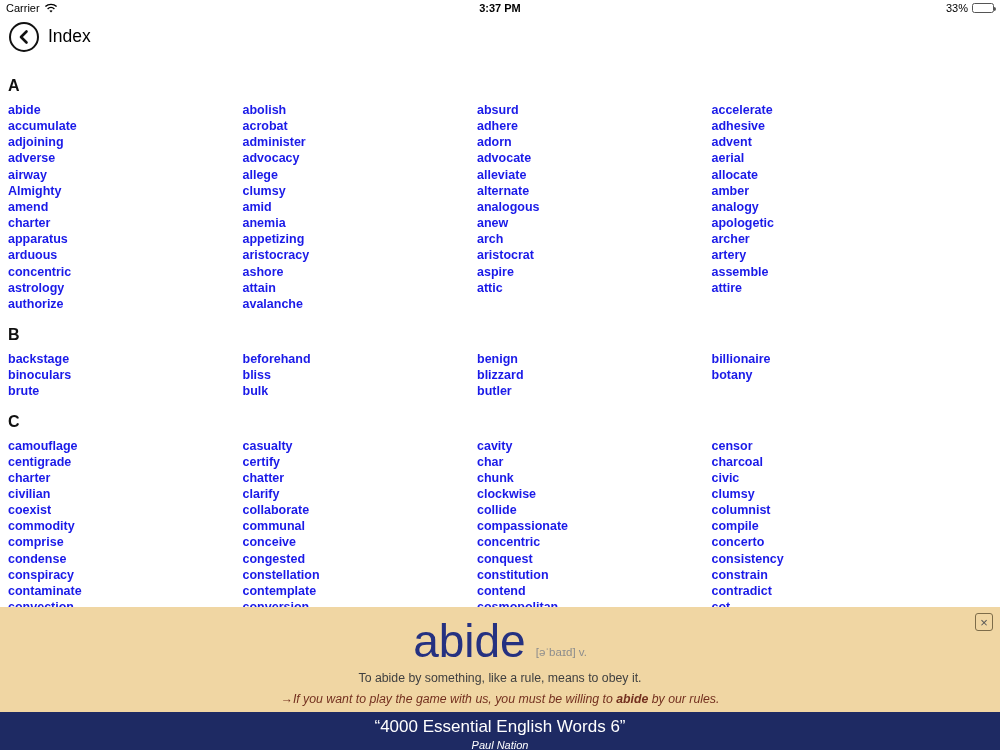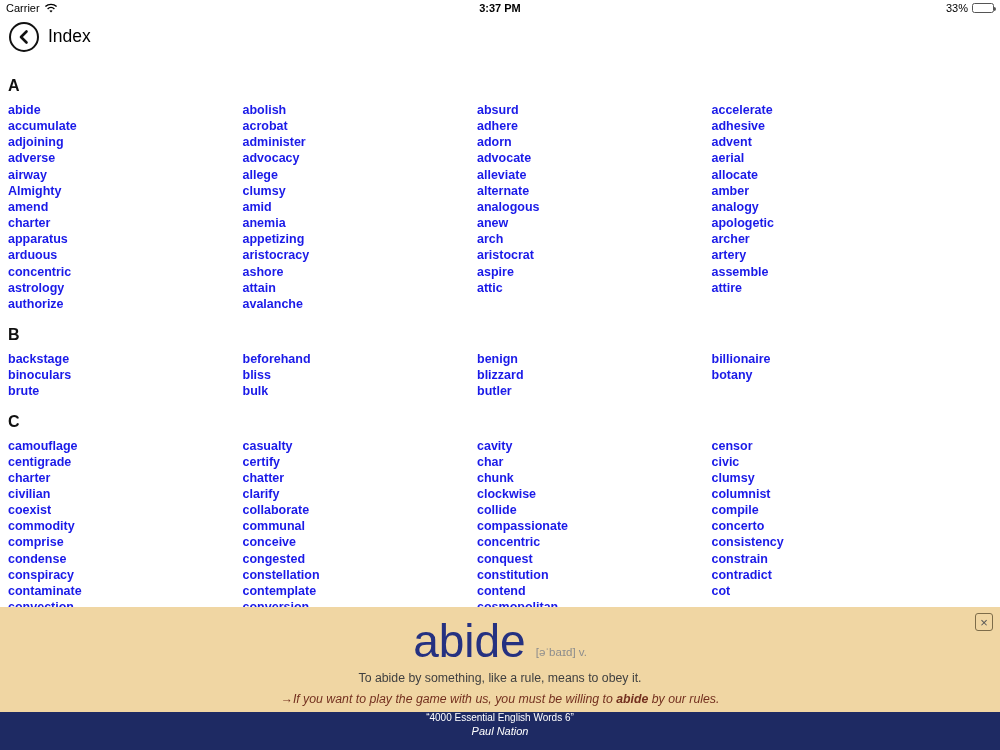--- a/index.html
+++ b/index.html
@@ -52,21 +52,21 @@
   .popup-word { font-size:46px; line-height:52px; color:var(--word-navy,#253181); }
   .popup-pron { font-size:11.5px; color:#8d8d8d; padding-bottom:9px; }
   .popup-def { margin-top:4px; font-size:12.3px; color:#404040; }
   .popup-ex  { margin-top:7px; font-size:12.3px; font-style:italic; color:#73301f; }
   .popup-ex .arrow { font-style:normal; }
   .popup-ex b { font-weight:700; }
 
   
   .footer { position:absolute; left:0; top:712px; width:1000px; height:38px;
             background:var(--footer-bg,#1e2a63); text-align:center; color:#fff; }
-  .footer-title { font-size:10px; }
+  .footer-title { margin-top:5px; font-size:17px; }
   .footer-author { margin-top:2px; font-size:11px; font-style:italic; }
 
   .icon-svg { display:block; }
 </style>
 </head>
 <body>
 
 <div class="screen">
 
   <div class="statusbar">
@@ -226,20 +226,21 @@
             <a class="word">collide</a>
             <a class="word">compassionate</a>
             <a class="word">concentric</a>
             <a class="word">conquest</a>
             <a class="word">constitution</a>
             <a class="word">contend</a>
             <a class="word">cosmopolitan</a>
           </div>
           <div class="col">
             <a class="word">censor</a>
+            <a class="word">charcoal</a>
             <a class="word">civic</a>
             <a class="word">clumsy</a>
             <a class="word">columnist</a>
             <a class="word">compile</a>
             <a class="word">concerto</a>
             <a class="word">consistency</a>
             <a class="word">constrain</a>
             <a class="word">contradict</a>
             <a class="word">cot</a>
           </div>

